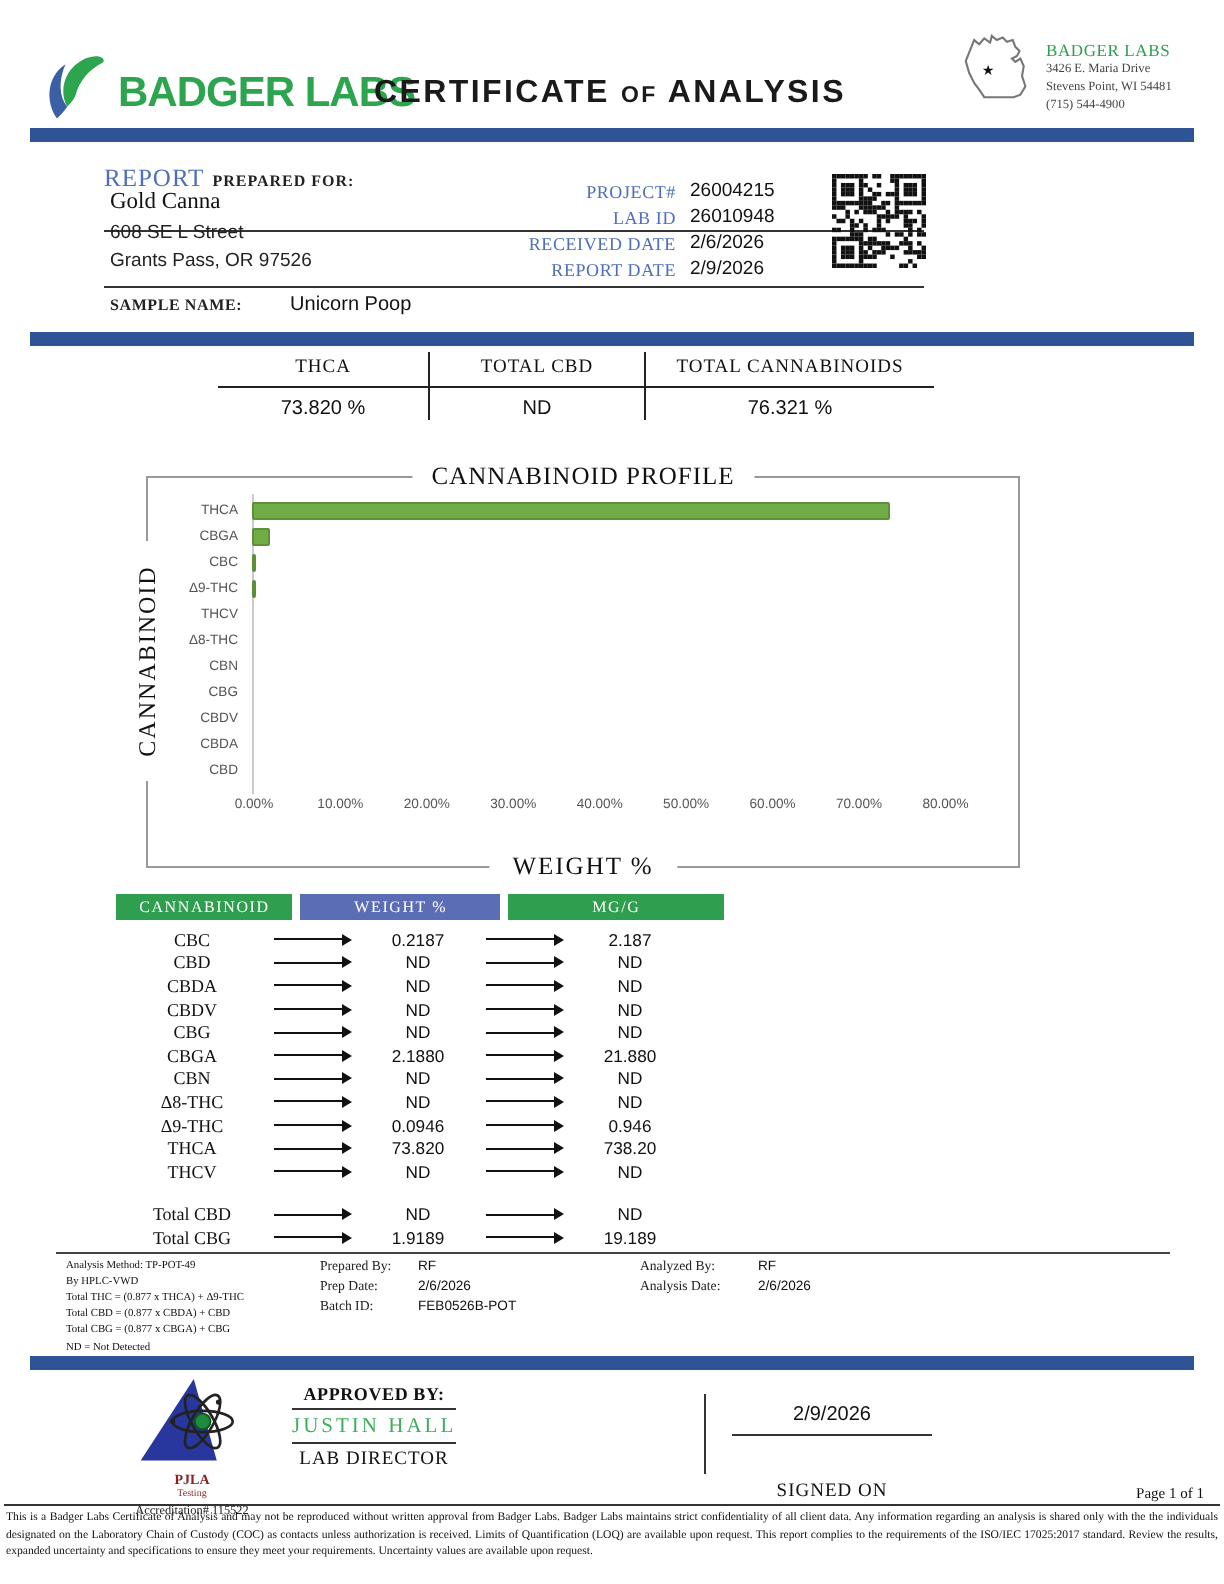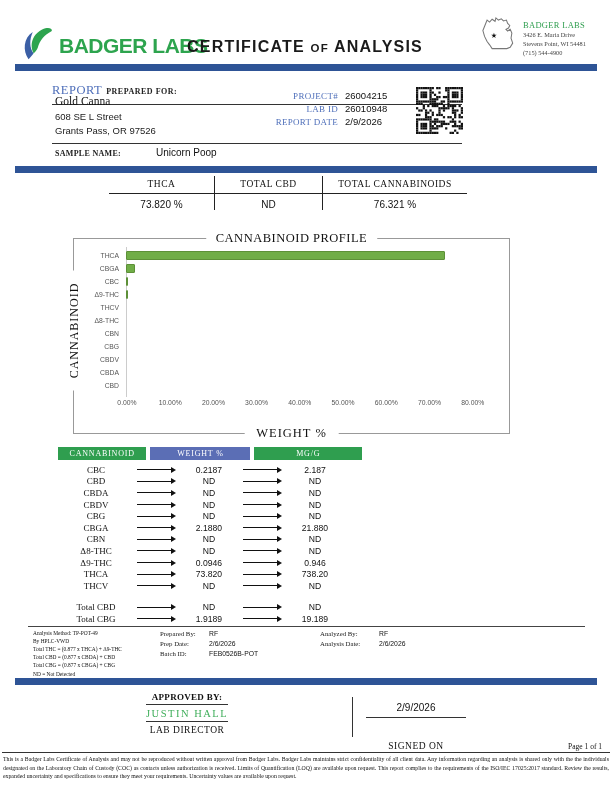--- a/index.html
+++ b/index.html
@@ -14,35 +14,35 @@
   .main-title { left:150px; top:38px; width:310px; text-align:center; font-family:"Liberation Sans", sans-serif; font-weight:bold; font-size:16px; letter-spacing:1.2px; color:#1a1a1a; white-space:nowrap; }
   .title-mid { font-size:11.5px; }
   .wi-block { left:476px; top:15px; display:flex; gap:3px; align-items:flex-start; }
   .wi-text { padding-top:5px; }
   .wi-name { color:#2f9e4f; font-size:8.5px; letter-spacing:0.3px; }
   .wi-addr { font-size:6.3px; color:#444; line-height:1.45; }
   .bluebar { left:15px; width:582px; height:7px; background:#2e5496; }
   #bar1 { top:64px; } #bar2 { top:166px; } #bar3 { top:678px; }
 
   
-  .report-head { left:52px; top:80px; width:410px; border-bottom:1px solid #333; padding-bottom:6px; }
+  .report-head { left:52px; top:80px; width:410px; border-bottom:1px solid #333; padding-bottom:17px; }
   .rh-report { color:#4f6fba; font-size:12.5px; letter-spacing:0.5px; }
   .rh-prep { font-size:8px; font-weight:bold; letter-spacing:0.5px; color:#222; }
   .client { left:55px; top:95px; }
   .client-name { font-size:11.5px; margin-bottom:3px; }
   .client-addr { font-family:"Liberation Sans", sans-serif; font-size:9.5px; line-height:1.5; color:#222; }
   .fields { left:168px; top:89px; width:245px; }
   .f-row { display:flex; gap:7px; height:13px; align-items:center; }
   .f-label { flex:1; text-align:right; color:#4f6fba; font-size:9px; letter-spacing:0.3px; white-space:nowrap; }
   .f-value { width:68px; font-family:"Liberation Sans", sans-serif; font-size:9.5px; color:#111; }
   .qr { left:416px; top:87px; width:47px; height:47px; }
   .hr2 { left:52px; top:143px; width:410px; border-top:1px solid #333; }
   .sample-row { left:55px; top:147px; display:flex; align-items:baseline;text-align:right; }
   .sample-label { font-size:8px; font-weight:bold; letter-spacing:0.3px; color:#222; }
-  .sample-value { font-family:"Liberation Sans", sans-serif; font-size:10px; margin-left:35px; }
+  .sample-value { font-family:"Liberation Sans", sans-serif; font-size:10px; margin-left:24px; }
 
   
   .summary { left:109px; top:176px; display:flex; }
   .sum-col { text-align:center; }
   .sum-col:nth-child(1){ width:106px; } .sum-col:nth-child(2){ width:108px; } .sum-col:nth-child(3){ width:144px; }
   .sum-col:nth-child(-n+2){ border-right:1px solid #222; }
   .sum-h { font-size:9.5px; letter-spacing:0.5px; padding:3px 0 4px; border-bottom:1px solid #222; }
   .sum-v { font-family:"Liberation Sans", sans-serif; font-size:10px; padding-top:5px; }
 
   
@@ -155,20 +155,24 @@
   </div>
 
   <div class="abs fields">
       <div class="f-row">
         <span class="f-label">PROJECT#</span>
         <span class="f-value">26004215</span>
       </div>
       <div class="f-row">
         <span class="f-label">LAB ID</span>
         <span class="f-value">26010948</span>
+      </div>
+      <div class="f-row">
+        <span class="f-label">RECEIVED DATE</span>
+        <span class="f-value">2/6/2026</span>
       </div>
       <div class="f-row">
         <span class="f-label">REPORT DATE</span>
         <span class="f-value">2/9/2026</span>
       </div>
     </div>
 
   <div class="abs qr"><svg width="47" height="47" viewBox="0 0 46.2 46.2" fill="#111">
         <rect x="0" y="0" width="2.2" height="2.2"></rect>
         <rect x="2.2" y="0" width="2.2" height="2.2"></rect>
@@ -624,20 +628,38 @@
       <span class="n-value">RF</span>
     </div>
     <div class="n-row">
       <span class="n-label">Analysis Date:</span>
       <span class="n-value">2/6/2026</span>
     </div>
   </div>
 
   <div id="bar3" class="abs bluebar"></div>
 
+  <div class="abs pjla">
+    <span>
+      <svg width="58" height="46" viewBox="0 0 64 52">
+        <polygon points="3,50 46,50 33,4" fill="#27379e"></polygon>
+        <g stroke="#222" stroke-width="1.5" fill="none">
+          <ellipse cx="38" cy="28" rx="17" ry="6"></ellipse>
+          <ellipse cx="38" cy="28" rx="17" ry="6" transform="rotate(60 38 28)"></ellipse>
+          <ellipse cx="38" cy="28" rx="17" ry="6" transform="rotate(-60 38 28)"></ellipse>
+        </g>
+        <circle cx="38" cy="28" r="4.5" fill="#1d8a3c" stroke="#0c5223"></circle>
+        <circle cx="21" cy="28" r="1.5" fill="#222"></circle>
+        <circle cx="47" cy="17" r="1.5" fill="#222"></circle>
+      </svg>
+    </span>
+    <div class="pjla-name">PJLA</div>
+    <div class="pjla-sub">Testing</div>
+    <div class="pjla-accr">Accreditation# 115522</div>
+  </div>
 
   <div class="abs approved">
     <div class="ap-label">APPROVED BY:</div>
     <div class="ap-name">JUSTIN HALL</div>
     <div class="ap-title">LAB DIRECTOR</div>
   </div>
 
 
   <div class="abs vdiv"></div>
 

